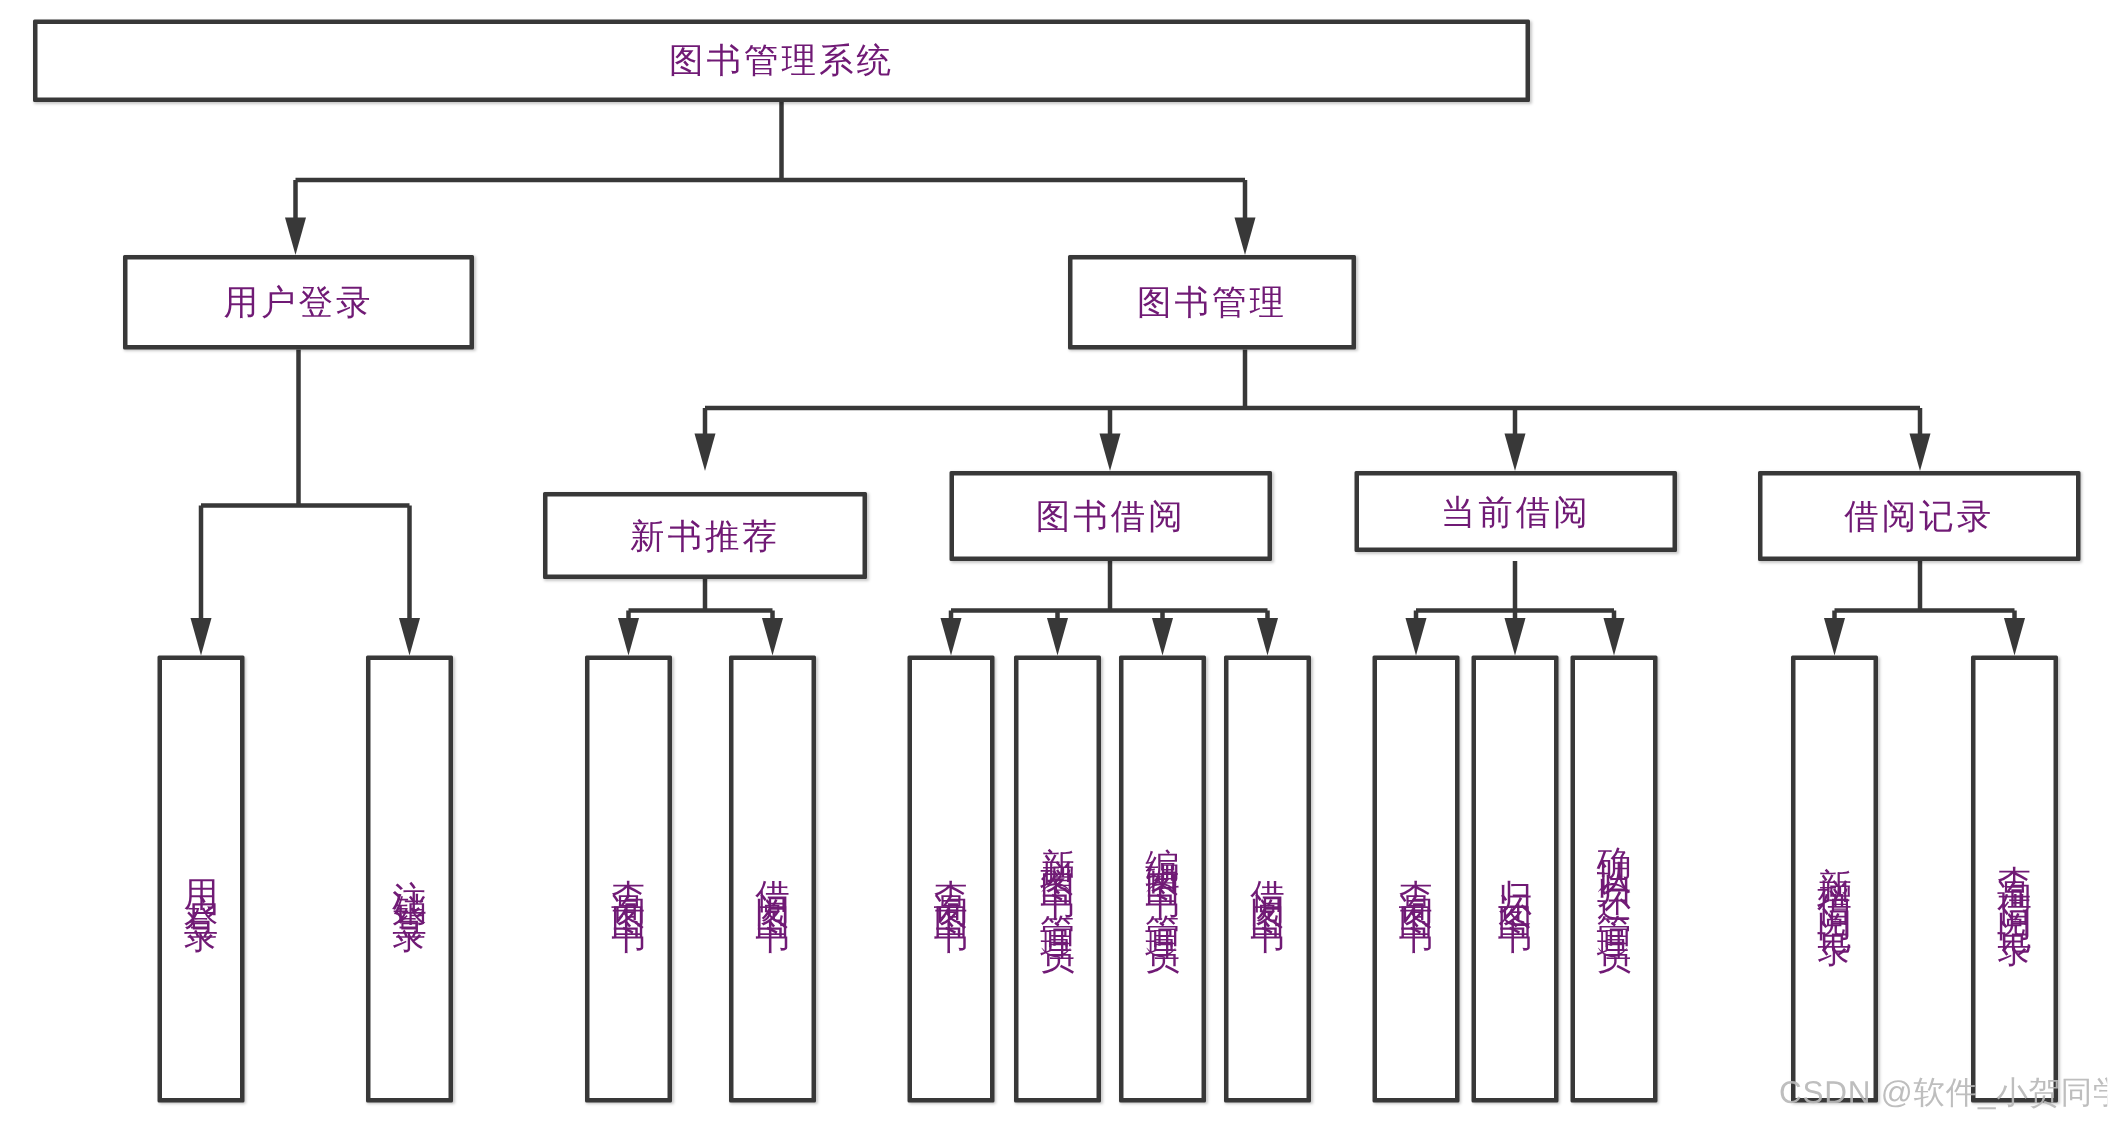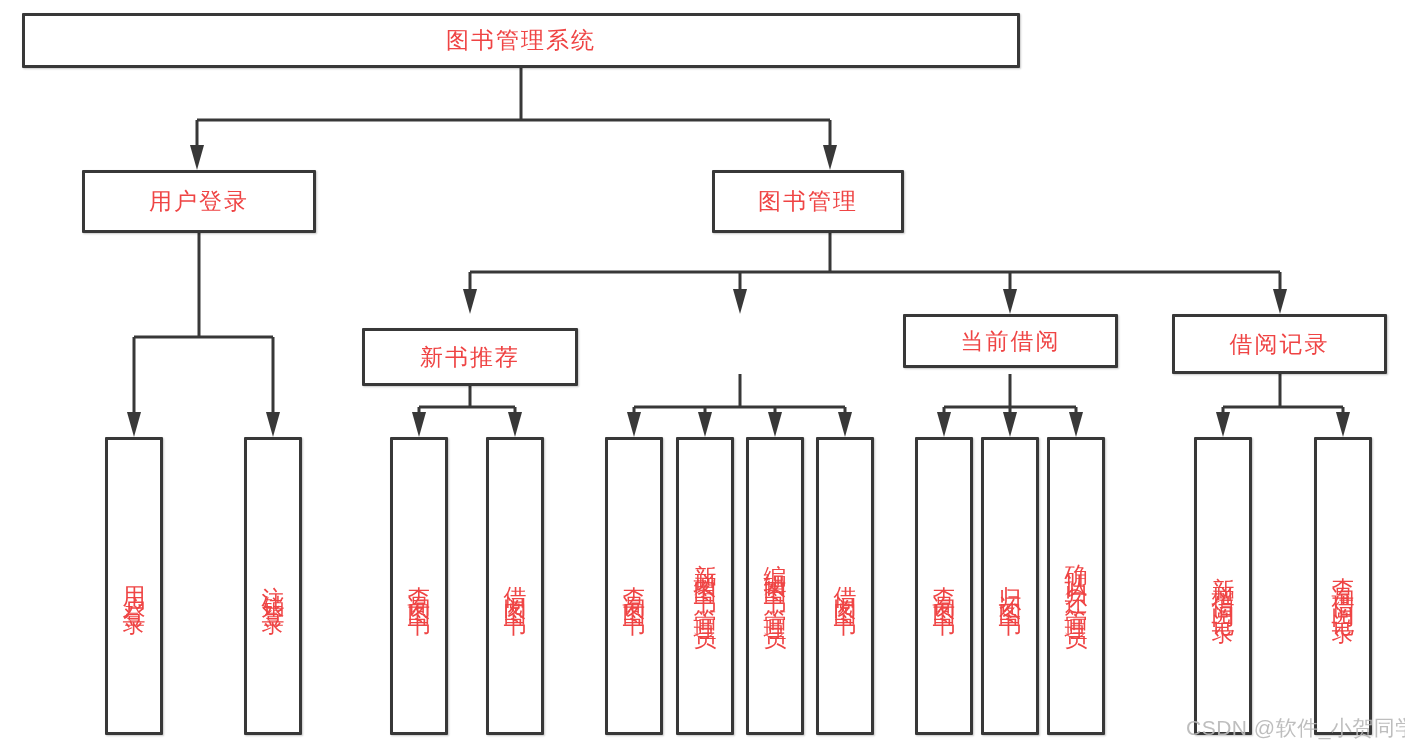--- a/index.html
+++ b/index.html
@@ -7,21 +7,21 @@
     position:relative;width:1405px;height:747px;background:#ffffff;overflow:hidden;
     font-family:"Liberation Sans","DejaVu Sans",sans-serif;
   }
   .wires{position:absolute;left:0;top:0;width:1405px;height:747px;}
   .wires path.line{fill:none;stroke:#383838;stroke-width:3;}
   .wires path.arrow{fill:#383838;stroke:none;}
   .node{
     position:absolute;box-sizing:border-box;background:#ffffff;
     border:3px solid #383838;border-radius:1px;
     display:flex;align-items:center;justify-content:center;
-    color:#ef4444;box-shadow:1px 1px 2px rgba(0,0,0,0.22);
+    color:#701a75;box-shadow:1px 1px 2px rgba(0,0,0,0.22);
   }
   .hbox .lbl{font-size:23px;letter-spacing:2px;white-space:nowrap;}
   .vbox .lbl{
     writing-mode:vertical-rl;
     font-size:23px;letter-spacing:9px;line-height:1;
     white-space:nowrap;
   }
   .watermark{
     position:absolute;left:1186px;top:714px;z-index:6;
     font-size:21px;letter-spacing:0.5px;color:#b9b9b9;opacity:0.92;
@@ -69,20 +69,23 @@
   <div class="node hbox" style="left:82px;top:170px;width:234px;height:63px">
     <span class="lbl">用户登录</span>
   </div>
   <div class="node hbox" style="left:712px;top:170px;width:192px;height:63px">
     <span class="lbl">图书管理</span>
   </div>
 
   <div class="node hbox" style="left:362px;top:328px;width:216px;height:58px">
     <span class="lbl">新书推荐</span>
   </div>
+  <div class="node hbox" style="left:633px;top:314px;width:215px;height:60px">
+    <span class="lbl">图书借阅</span>
+  </div>
   <div class="node hbox" style="left:903px;top:314px;width:215px;height:54px">
     <span class="lbl">当前借阅</span>
   </div>
   <div class="node hbox" style="left:1172px;top:314px;width:215px;height:60px">
     <span class="lbl">借阅记录</span>
   </div>
 
   <div class="node vbox" style="left:105px;top:437px;width:58px;height:298px">
     <span class="lbl">用户登录</span>
   </div>

